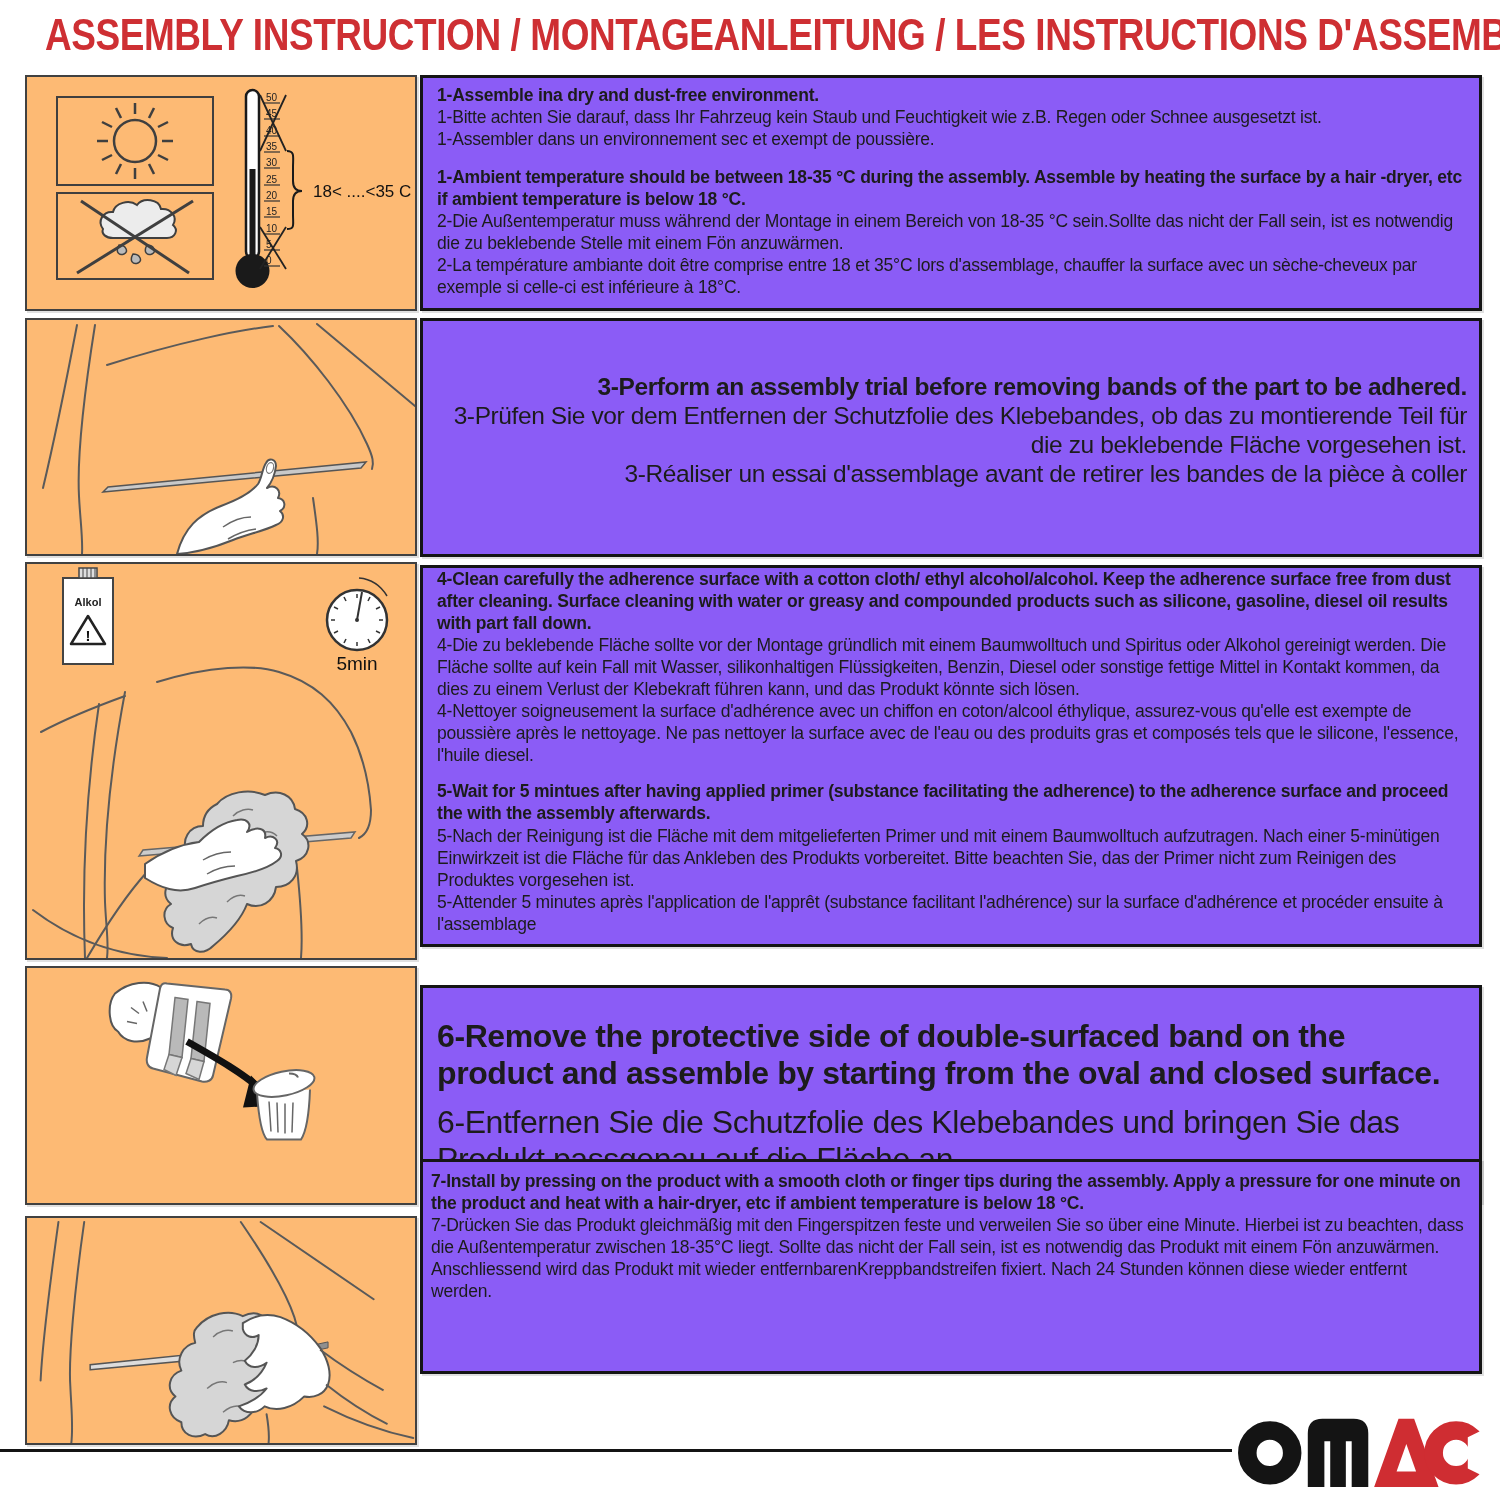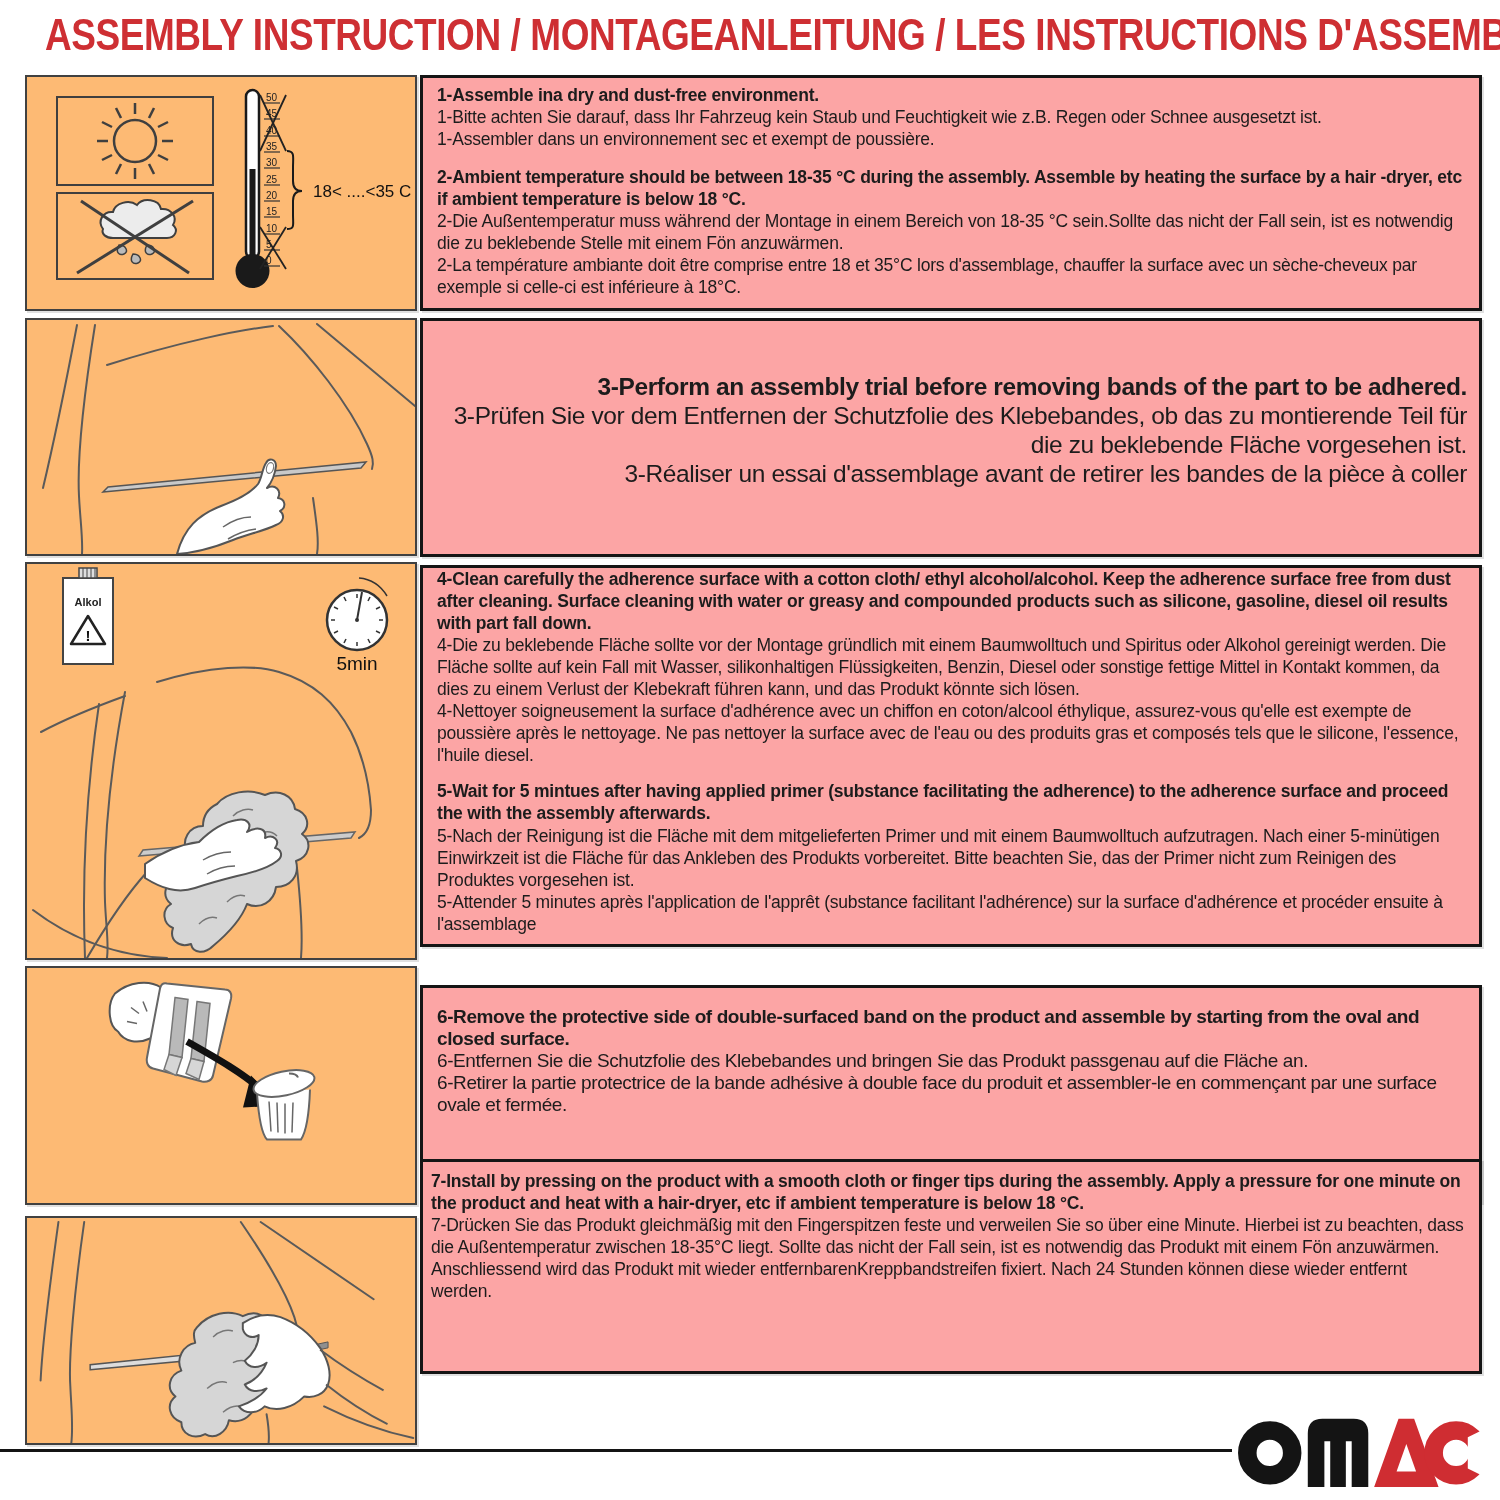--- a/index.html
+++ b/index.html
@@ -5,25 +5,25 @@
   * { margin:0; padding:0; box-sizing:border-box; }
   html,body { width:1500px; height:1500px; background:#fff; }
   body { font-family:"Liberation Sans", sans-serif; color:#1c1c1c; position:relative; overflow:hidden; }
   .page { position:absolute; inset:0; background:#fff; }
   .title { position:absolute; left:45px; top:10px; font-size:44px; font-weight:bold;
            color:#ce2f33; white-space:nowrap; letter-spacing:-0.5px;
            transform:scaleX(.84); transform-origin:0 0; }
   .row-img { position:absolute; left:25px; width:392px; border:2px solid #414141; background:#fdba74;
              box-shadow:2px 2px 0 rgba(0,0,0,.12); }
   .row-img svg { display:block; width:100%; height:100%; }
-  .row-txt { position:absolute; left:420px; width:1062px; border:3px solid #151515; background:#fca5a5;
+  .row-txt { position:absolute; left:420px; width:1062px; border:3px solid #151515; background:#8b5cf6;
              overflow:hidden; box-shadow:2px 2px 0 rgba(0,0,0,.12); }
   .small p  { font-size:17.5px; line-height:1.26; letter-spacing:-0.2px; }
   .large p  { font-size:24.5px; line-height:1.18; letter-spacing:-0.4px;text-align:right; }
-  .large2 p { font-size:19px; line-height:1.16; letter-spacing:-0.4px; }
+  .large2 p { font-size:32px; line-height:1.16; letter-spacing:-0.4px;margin-top:12px; }
   .hd { font-weight:bold; }
   .gap16 { height:16px; } .gap14 { height:14px; }
   .bottom-rule { position:absolute; left:0; top:1449px; width:1232px; height:3px; background:#141414; }
   .logo-wrap { position:absolute; left:1237px; top:1408px; width:245px; height:80px; }
   svg text { font-family:"Liberation Sans", sans-serif; }
 </style>
 </head>
 <body>
 
 <div class="page">
@@ -99,21 +99,21 @@
         <text x="286" y="120" font-size="17" fill="#111">18&lt; ....&lt;35 C</text>
       </g>
     </svg>
   </div>
 
   <div class="row-txt small" style="top:75px;height:236px;padding:6px 14px">
     <p class="hd">1-Assemble ina dry and dust-free environment.</p>
     <p>1-Bitte achten Sie darauf, dass Ihr Fahrzeug kein Staub und Feuchtigkeit wie z.B. Regen oder Schnee ausgesetzt ist.</p>
     <p>1-Assembler dans un environnement sec et exempt de poussière.</p>
     <div class="gap16"></div>
-    <p class="hd">2-Ambient temperature should be between 18-35 °C  during the assembly. Assemble by heating the surface by a hair -dryer, etc if ambient temperature is below 18 °C.</p>
+    <p class="hd">1-Ambient temperature should be between 18-35 °C  during the assembly. Assemble by heating the surface by a hair -dryer, etc if ambient temperature is below 18 °C.</p>
     <p>2-Die Außentemperatur muss während der Montage in einem Bereich von 18-35 °C  sein.Sollte das nicht der Fall sein, ist es notwendig die zu beklebende Stelle mit einem Fön anzuwärmen.</p>
     <p>2-La température ambiante doit être comprise entre 18 et 35°C lors d'assemblage, chauffer la surface avec un sèche-cheveux par exemple si celle-ci est inférieure à 18°C.</p>
   </div>
 
   <div class="row-img" style="top:318px;height:238px">
     <svg viewBox="0 0 388 234">
       <g fill="none" stroke="#5a5a5a" stroke-width="2" stroke-linecap="round">
         <path d="M50,5 C38,68 26,126 16,168"></path>
         <path d="M68,5 C58,68 50,138 52,176 C53,198 56,218 55,234"></path>
         <path d="M80,45 C152,22 212,10 246,6"></path>

